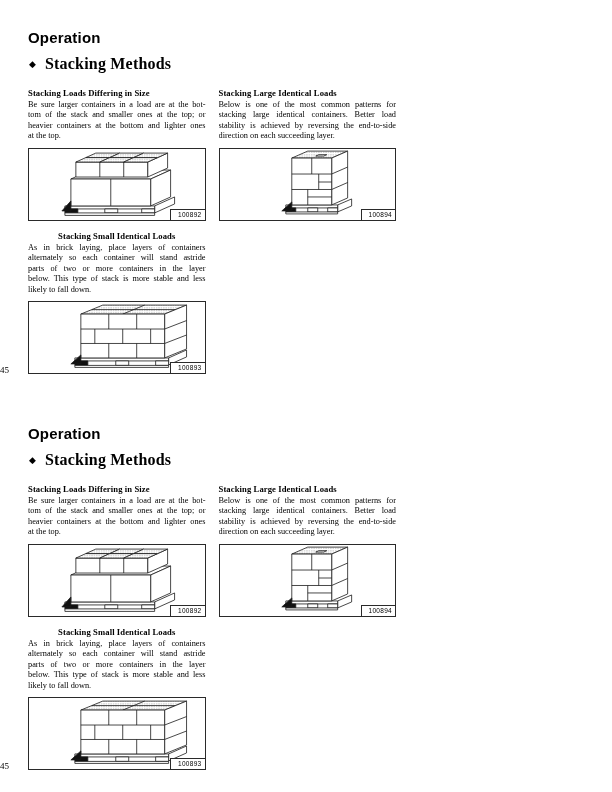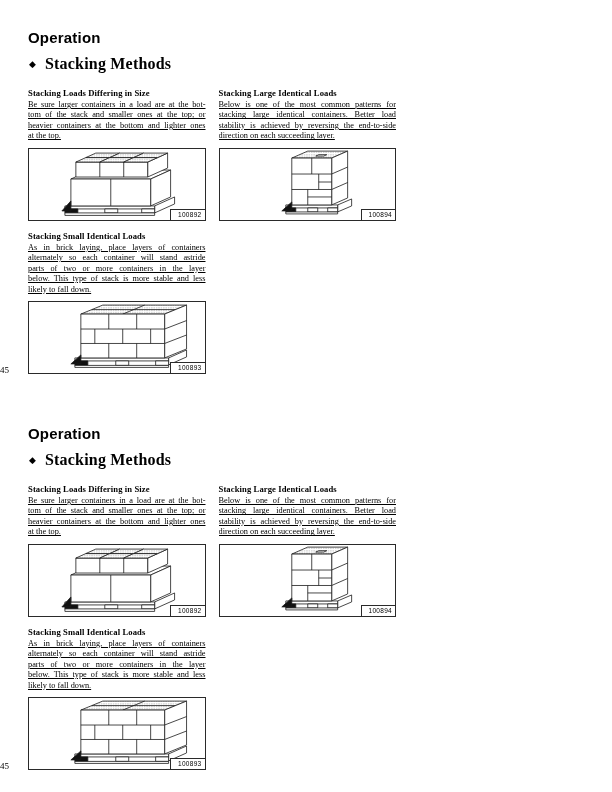--- a/index.html
+++ b/index.html
@@ -19,25 +19,25 @@
   .section { position: absolute; left: 29px; top: 55px; display: flex; align-items: center; }
   .diamond { font-size: 9px; line-height: 10px; margin-right: 9px; }
   .section-label { font-size: 16px; font-weight: bold; letter-spacing: 0.2px; }
 
   .cols { position: absolute; left: 28px; top: 88px; width: 368px; display: flex; gap: 13px; }
   .col { width: 177.5px; }
 
   .blk-heading {
     margin: 0 0 2px 0; font-size: 8.6px; font-weight: bold; line-height: 10px; letter-spacing: 0.1px;
   }
-  .blk2 .blk-heading { margin-top: 10px; }
+  .blk2 .blk-heading { margin-top: 10px; text-align: center; }
   .jline {
     font-size: 8.3px; line-height: 10.45px;
     text-align: justify; text-align-last: justify;
-    white-space: nowrap; overflow: hidden; width: 100%; text-decoration: underline;
+    white-space: nowrap; overflow: hidden; width: 100%;
   }
   .jline.lastline { text-align-last: left; }
 
   .figure {
     position: relative; border: 1px solid #2a2a2a; background: #fff;
     height: 71px; margin-top: 6px;
   }
   .figure svg { display: block; width: 100%; height: 100%; }
   .figcap {
     position: absolute; right: 0; bottom: 0;

